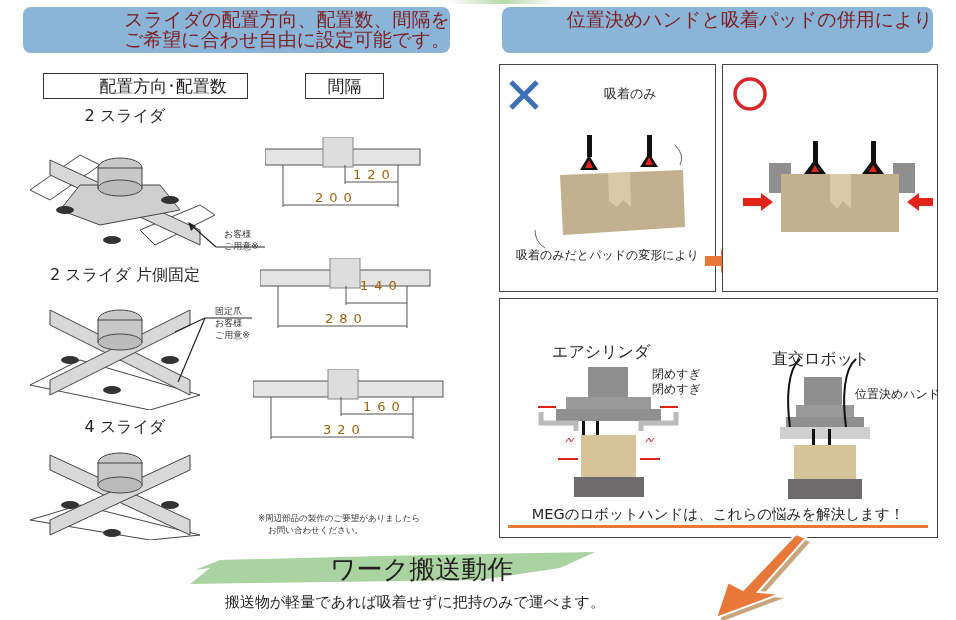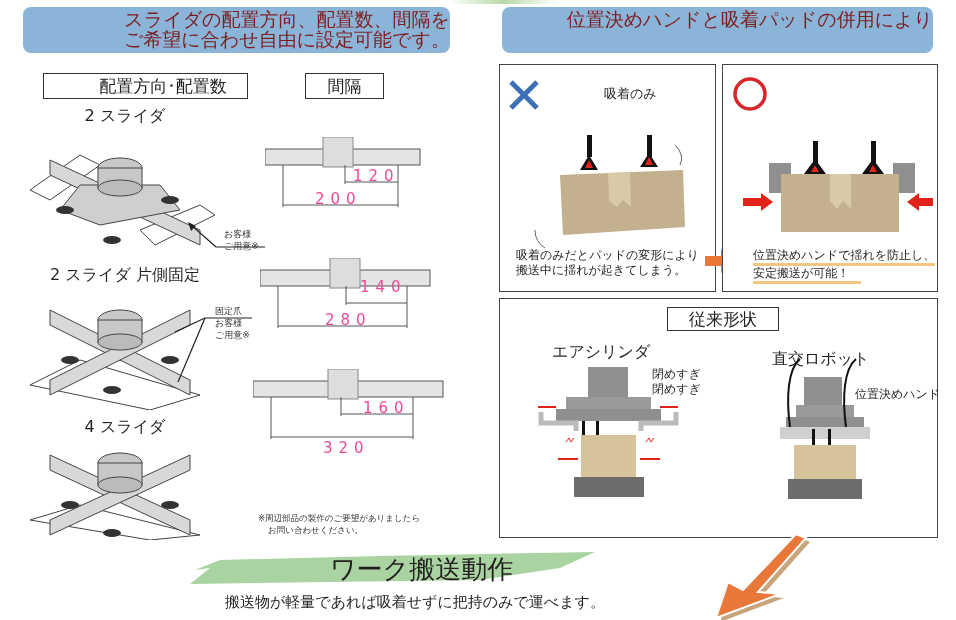--- a/index.html
+++ b/index.html
@@ -4,21 +4,21 @@
 <style>
   html, body { margin:0; padding:0; }
   body { width:956px; height:620px; background:#ffffff; position:relative; overflow:hidden;
          font-family:"DejaVu Sans", sans-serif; color:#231f20; }
   .abs { position:absolute; }
   .banner { background:#8ab4d8; border-radius:8px; text-align:right; color:#7f1d1d;
             font-size:19px; line-height:20px; padding-top:3px;font-family:Liberation Serif, serif; }
   .label-box { border:1.5px solid #333; background:#fff; text-align:center; font-size:17px; line-height:24px; }
   .panel { border:1.5px solid #444; background:#fff; }
   .sub { font-size:16px; text-align:center; white-space:nowrap; }
-  .dim-text { font-family:"DejaVu Sans", sans-serif; font-size:15px; letter-spacing:6px; color:#ec4899; }
+  .dim-text { font-family:"DejaVu Sans", sans-serif; font-size:13px; letter-spacing:6px; color:#a16207; }
   .small { font-size:9px; line-height:12px; color:#333; white-space:nowrap; }
   .note { font-size:12px; line-height:15px; white-space:nowrap; }
 </style>
 </head>
 <body>
 
 <div class="abs" style="left:448px;top:0;width:110px;height:4px;background:linear-gradient(90deg,#fff,#b7d9a8,#fff);"></div>
 
 <div class="abs banner" style="left:23px;top:7px;width:427px;height:43px;">
   <div>スライダの配置方向、配置数、間隔を</div>
@@ -129,21 +129,21 @@
   <svg width="200" height="75">
     <rect x="0" y="12" width="190" height="16" fill="#e4e4e4" stroke="#555"></rect>
     <rect x="75" y="0" width="30" height="30" fill="#ddd" stroke="#888"></rect>
     <line x1="18" y1="28" x2="18" y2="70" stroke="#555"></line>
     <line x1="88" y1="28" x2="88" y2="47" stroke="#555"></line>
     <line x1="160" y1="28" x2="160" y2="70" stroke="#555"></line>
     <line x1="88" y1="45" x2="160" y2="45" stroke="#555"></line>
     <line x1="18" y1="68" x2="160" y2="68" stroke="#555"></line>
   </svg>
   <div class="abs dim-text" style="left:110px;top:30px;">160</div>
-  <div class="abs dim-text" style="left:70px;top:70px;">320</div>
+  <div class="abs dim-text" style="left:70px;top:53px;">320</div>
 </div>
 
 <div class="abs small" style="left:258px;top:512px;font-size:8.5px;">
   <div>※周辺部品の製作のご要望がありましたら</div>
   <div style="padding-left:10px;">お問い合わせください。</div>
 </div>
 
 <div class="abs banner" style="left:502px;top:7px;width:431px;height:43px;">
   <div>位置決めハンドと吸着パッドの併用により</div>
 </div>
@@ -161,21 +161,20 @@
     <polygon points="115,32 124,18 133,32" fill="#111"></polygon>
     <polygon points="35,40 158,35 160,92 38,100" fill="#c2b08f"></polygon>
     <polygon points="83,38 105,37 106,72 98,65 92,72 84,66" fill="#d8c9a8"></polygon>
     <polygon points="60,33 64,25 68,33" fill="#e2231a"></polygon>
     <polygon points="120,30 124,22 128,30" fill="#e2231a"></polygon>
     <path d="M150,10 q10,10 5,20" stroke="#666" fill="none"></path>
     <path d="M10,95 q0,12 10,18" stroke="#666" fill="none"></path>
   </svg>
   <div class="abs note" style="left:16px;top:183px;">
     <div>吸着のみだとパッドの変形により</div>
-    <div>搬送中に揺れが起きてしまう。</div>
   </div>
 </div>
 
 <svg class="abs" style="left:705px;top:248px;" width="32" height="26">
   <rect x="0" y="8" width="16" height="10" fill="#e8773a"></rect>
   <polygon points="16,1 30,13 16,25" fill="#e8773a"></polygon>
 </svg>
 
 <div class="abs panel" style="left:722px;top:64px;width:214px;height:226px;">
   <svg class="abs" style="left:8px;top:10px;" width="38" height="38">
@@ -190,28 +189,23 @@
     <rect x="160" y="22" width="22" height="30" fill="#8f8f8f"></rect>
     <rect x="48" y="33" width="118" height="58" fill="#c2b08f"></rect>
     <polygon points="97,33 118,33 118,68 110,60 104,68 97,60" fill="#d8c9a8"></polygon>
     <polygon points="78,31 82,24 86,31" fill="#e2231a"></polygon>
     <polygon points="136,31 140,24 144,31" fill="#e2231a"></polygon>
     <rect x="10" y="57" width="18" height="8" fill="#e2231a"></rect>
     <polygon points="28,52 40,61 28,70" fill="#e2231a"></polygon>
     <rect x="190" y="57" width="18" height="8" fill="#e2231a" transform="translate(-4,0)"></rect>
     <polygon points="186,52 174,61 186,70" fill="#e2231a"></polygon>
   </svg>
-  <div class="abs note" style="left:30px;top:183px;">
-    <div style="border-bottom:3px solid #f5c77e;">位置決めハンドで揺れを防止し、</div>
-    <div style="border-bottom:3px solid #f5c77e;display:inline-block;padding-right:12px;">安定搬送が可能！</div>
-  </div>
 </div>
 
 <div class="abs panel" style="left:499px;top:298px;width:437px;height:238px;">
-  <div class="abs label-box" style="left:167px;top:8px;width:110px;height:22px;line-height:22px;">従来形状</div>
   <div class="abs sub" style="left:52px;top:43px;">エアシリンダ</div>
   <div class="abs note" style="left:152px;top:68px;font-size:12px;">
     <div>閉めすぎ</div>
     <div>閉めすぎ</div>
   </div>
   <svg class="abs" style="left:36px;top:68px;" width="150" height="130">
     <rect x="52" y="0" width="40" height="30" fill="#8f8f8f"></rect>
     <rect x="30" y="30" width="85" height="12" fill="#9a9a9a"></rect>
     <rect x="20" y="42" width="105" height="12" fill="#8f8f8f"></rect>
     <polyline points="5,45 5,56 40,56 40,64" stroke="#bbb" stroke-width="5" fill="none"></polyline>
@@ -234,20 +228,21 @@
     <rect x="26" y="48" width="58" height="12" fill="#9a9a9a"></rect>
     <rect x="16" y="60" width="78" height="10" fill="#8f8f8f"></rect>
     <rect x="10" y="70" width="90" height="12" fill="#cfcfcf"></rect>
     <rect x="42" y="72" width="3" height="18" fill="#111"></rect>
     <rect x="58" y="72" width="3" height="18" fill="#111"></rect>
     <rect x="24" y="88" width="62" height="34" fill="#d6c39a"></rect>
     <rect x="18" y="122" width="74" height="20" fill="#6d6b6b"></rect>
     <path d="M30,2 C18,12 16,40 20,70" stroke="#111" stroke-width="2" fill="none"></path>
     <path d="M86,2 C74,12 72,40 76,70" stroke="#111" stroke-width="2" fill="none"></path>
   </svg>
+  <div class="abs" style="left:8px;top:206px;width:420px;text-align:center;font-size:14.5px;white-space:nowrap;border-bottom:3px solid #e8773a;padding-bottom:1px;">MEGのロボットハンドは、これらの悩みを解決します！</div>
 </div>
 
 <svg class="abs" style="left:180px;top:548px;" width="420" height="38">
   <path d="M10,36 L30,20 L15,22 L40,12 L200,8 L415,4 L380,20 L300,32 Z" fill="#a9d3a0"></path>
 </svg>
 <div class="abs" style="left:330px;top:552px;font-size:26px;color:#231f20;white-space:nowrap;">ワーク搬送動作</div>
 <div class="abs" style="left:225px;top:593px;font-size:15px;white-space:nowrap;">搬送物が軽量であれば吸着せずに把持のみで運べます。</div>
 <svg class="abs" style="left:700px;top:532px;" width="110" height="90">
   <path d="M98,4 L108,8 L60,62 L82,64 L18,88 L30,52 L45,60 Z" fill="#c9a57c" transform="translate(2,2)"></path>
   <path d="M96,2 L106,6 L58,60 L80,62 L16,86 L28,50 L43,58 Z" fill="#e8773a" stroke="#fff" stroke-width="2"></path>

